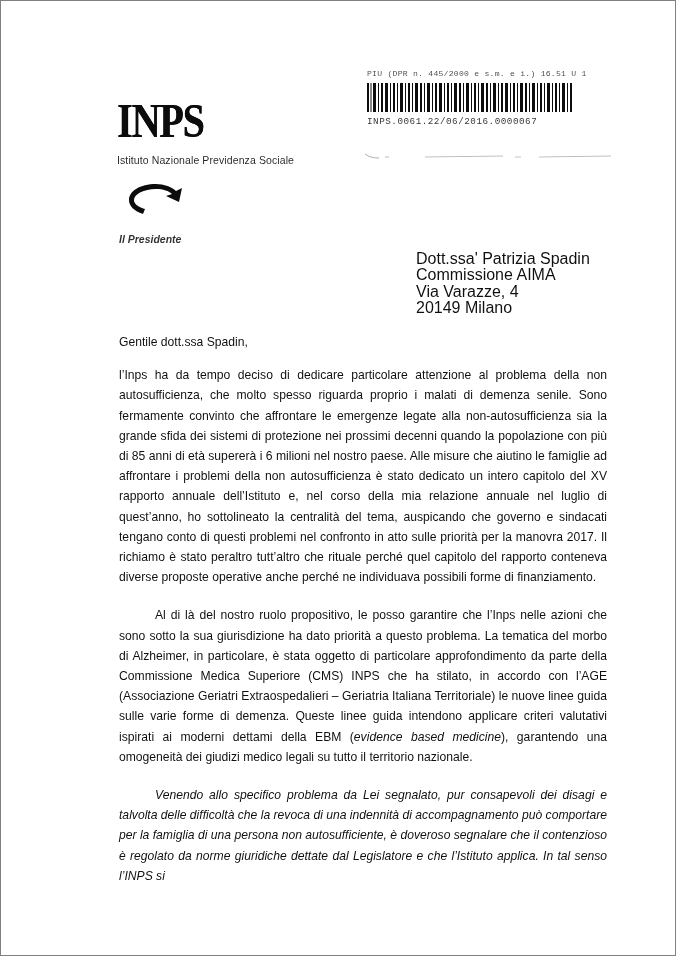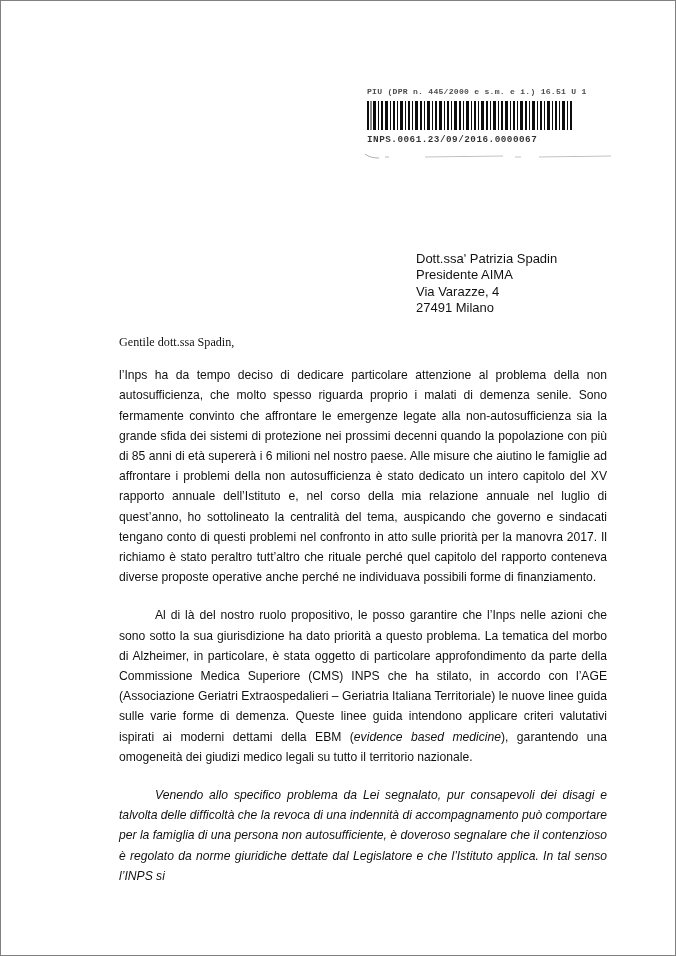--- a/index.html
+++ b/index.html
@@ -60,23 +60,22 @@
     font-style: italic;
     font-weight: bold;
     color: #18181a;
     opacity: 0.88;
   }
 
   
   .stamp {
     position: absolute;
     left: 366px;
-    top: 86px;
+    top: 68px;
     width: 228px;
-    font-weight: bold;
   }
   .stamp-top-line {
     font-family: "Liberation Mono", monospace;
     font-size: 8.1px;
     letter-spacing: 0.25px;
     color: #25252a;
     white-space: nowrap;
     opacity: 0.82;
   }
   .barcode {
@@ -101,62 +100,72 @@
     width: 250px;
     height: 6px;
     opacity: 0.45;
   }
 
   
   .address {
     position: absolute;
     left: 415px;
     top: 250px;
-    font-size: 13px;
+    font-size: 16px;
     line-height: 16.3px;
     color: #141416;
     white-space: nowrap;
   }
 
   
   .body-copy {
     position: absolute;
     left: 118px;
     top: 331px;
     width: 492px;
     font-size: 12.15px;
     line-height: 20.2px;
     color: #131315;
     text-align: justify;
     text-justify: inter-word;
   }
   .salutation {
     margin: 0 0 13px 0;
     text-align: left;
-    font-family: Liberation Serif, serif;
   }
   .para {
     margin: 0 4px 18px 0;
     text-indent: 36px;
   }
   .para.no-indent {
     text-indent: 0;
   }
   .para:last-child {
     margin-bottom: 0;
     font-style: italic;
   }
   em {
   }
 </style>
 </head>
 <body>
 
 <div class="page">
 
+  <div class="letterhead">
+    <div class="wordmark">INPS</div>
+    <div class="org-name">Istituto Nazionale Previdenza Sociale</div>
+
+    <svg class="emblem" viewBox="0 0 62 40">
+      <path d="M30 4 C14 4 3 11 3 20 C3 26 8 31 17 34 L19 29 C12 27 8 24 8 20 C8 14 18 9 30 9 C37 9 43 11 46 14 L40 16 L53 22 L56 8 L50 11 C46 7 38 4 30 4 Z" fill="#101014"></path>
+      <path d="M54 22 C54 29 43 35 30 35 C25 35 21 34 18 33 L22 29 L9 30 L14 39 L16 35 C20 37 25 38 30 38 C45 38 58 31 58 22 Z" fill="#101014" opacity="0.0"></path>
+    </svg>
+
+    <div class="role">Il Presidente</div>
+  </div>
 
   <div class="stamp">
     <div class="stamp-top-line">PIU (DPR n. 445/2000 e s.m. e i.) 16.51 U 1</div>
 
     <svg class="barcode" viewBox="0 0 206 29" preserveAspectRatio="none">
       <rect x="0" y="0" width="2" height="29" fill="#111"></rect>
       <rect x="3.5" y="0" width="1" height="29" fill="#111"></rect>
       <rect x="6" y="0" width="3" height="29" fill="#111"></rect>
       <rect x="11" y="0" width="1" height="29" fill="#111"></rect>
       <rect x="14" y="0" width="2" height="29" fill="#111"></rect>
@@ -204,36 +213,36 @@
       <rect x="177" y="0" width="1" height="29" fill="#111"></rect>
       <rect x="180" y="0" width="3" height="29" fill="#111"></rect>
       <rect x="185" y="0" width="1" height="29" fill="#111"></rect>
       <rect x="188" y="0" width="2" height="29" fill="#111"></rect>
       <rect x="192" y="0" width="1" height="29" fill="#111"></rect>
       <rect x="195" y="0" width="3" height="29" fill="#111"></rect>
       <rect x="200" y="0" width="1" height="29" fill="#111"></rect>
       <rect x="203" y="0" width="2" height="29" fill="#111"></rect>
     </svg>
 
-    <div class="stamp-code">INPS.0061.23/09/2016.0000067</div>
+    <div class="stamp-code">INPS.0061.22/06/2016.0000067</div>
   </div>
 
   <svg class="scan-artifact" viewBox="0 0 250 6" preserveAspectRatio="none">
     <path d="M2 1 C6 4 10 5 16 5" stroke="#444" stroke-width="1" fill="none"></path>
     <line x1="22" y1="4" x2="26" y2="4" stroke="#555" stroke-width="1"></line>
     <line x1="62" y1="4" x2="140" y2="3" stroke="#555" stroke-width="0.9"></line>
     <line x1="152" y1="4" x2="158" y2="4" stroke="#555" stroke-width="0.9"></line>
     <line x1="176" y1="4" x2="248" y2="3" stroke="#555" stroke-width="0.9"></line>
   </svg>
 
   <div class="address">
     <div>Dott.ssa' Patrizia Spadin</div>
-    <div>Presidente AIMA</div>
+    <div>Commissione AIMA</div>
     <div>Via Varazze, 4</div>
-    <div>27491 Milano</div>
+    <div>20149 Milano</div>
   </div>
 
   <div class="body-copy">
     <p class="salutation">Gentile dott.ssa Spadin,</p>
 
     <p class="para no-indent">l’Inps ha da tempo deciso di dedicare particolare attenzione al problema della non autosufficienza, che molto spesso riguarda proprio i malati di demenza senile.  Sono fermamente convinto che affrontare le emergenze legate alla non-autosufficienza sia la grande sfida dei sistemi di protezione nei prossimi decenni quando la popolazione con più di 85 anni di età supererà i 6 milioni nel nostro paese. Alle misure che aiutino le famiglie ad affrontare i problemi della non autosufficienza è stato dedicato un intero capitolo del XV rapporto annuale dell’Istituto e, nel corso della mia relazione annuale nel luglio di quest’anno, ho sottolineato la centralità del tema, auspicando che governo e sindacati tengano conto di questi problemi nel confronto in atto sulle priorità per la manovra 2017. Il richiamo è stato peraltro tutt’altro che rituale perché quel capitolo del rapporto conteneva diverse proposte operative anche perché ne individuava possibili forme di finanziamento.</p>
 
     <p class="para"><span>Al di là del nostro ruolo propositivo, le posso garantire che l’Inps nelle azioni che sono sotto la sua giurisdizione ha dato priorità a questo problema. La tematica del morbo di Alzheimer, in particolare, è stata oggetto di particolare approfondimento da parte della Commissione Medica Superiore (CMS) INPS che ha stilato, in accordo con l’AGE (Associazione Geriatri Extraospedalieri – Geriatria Italiana Territoriale) le nuove linee guida sulle varie forme di demenza. Queste linee guida intendono applicare criteri valutativi ispirati ai moderni dettami della EBM (</span><em>evidence based medicine</em><span>), garantendo una omogeneità dei giudizi medico legali su tutto il territorio nazionale.</span></p>
 
     <p class="para">Venendo allo specifico problema da Lei segnalato, pur consapevoli dei disagi e talvolta delle difficoltà che la revoca di una indennità di accompagnamento può comportare per la famiglia di una persona non autosufficiente, è doveroso segnalare che il contenzioso è regolato da norme giuridiche dettate dal Legislatore e che l’Istituto applica. In tal senso l’INPS si</p>

